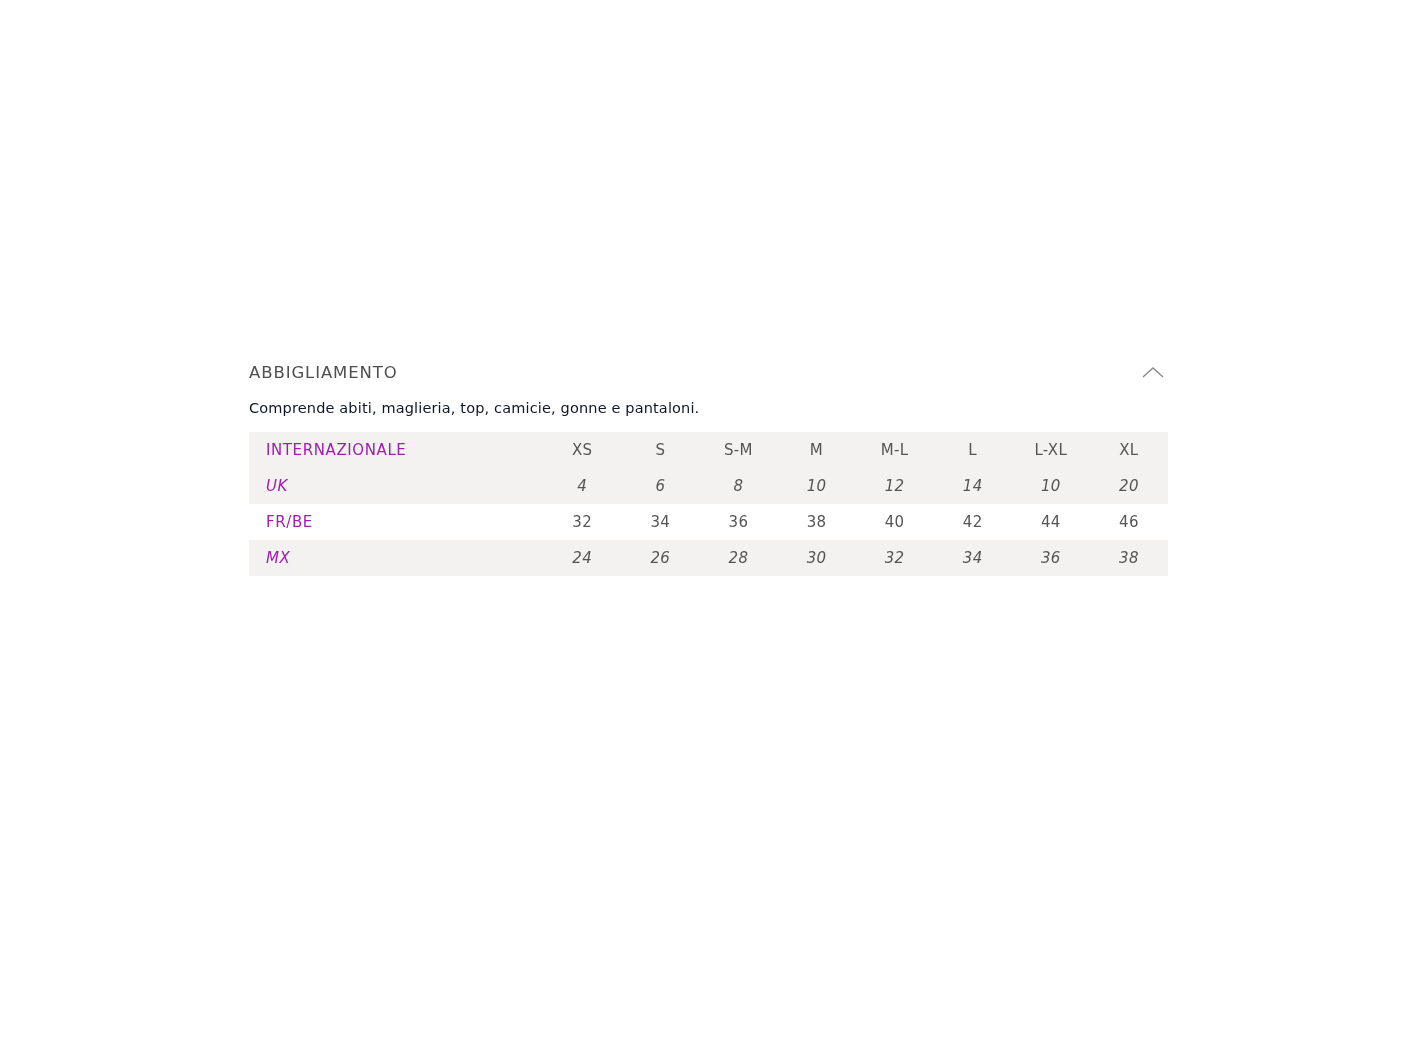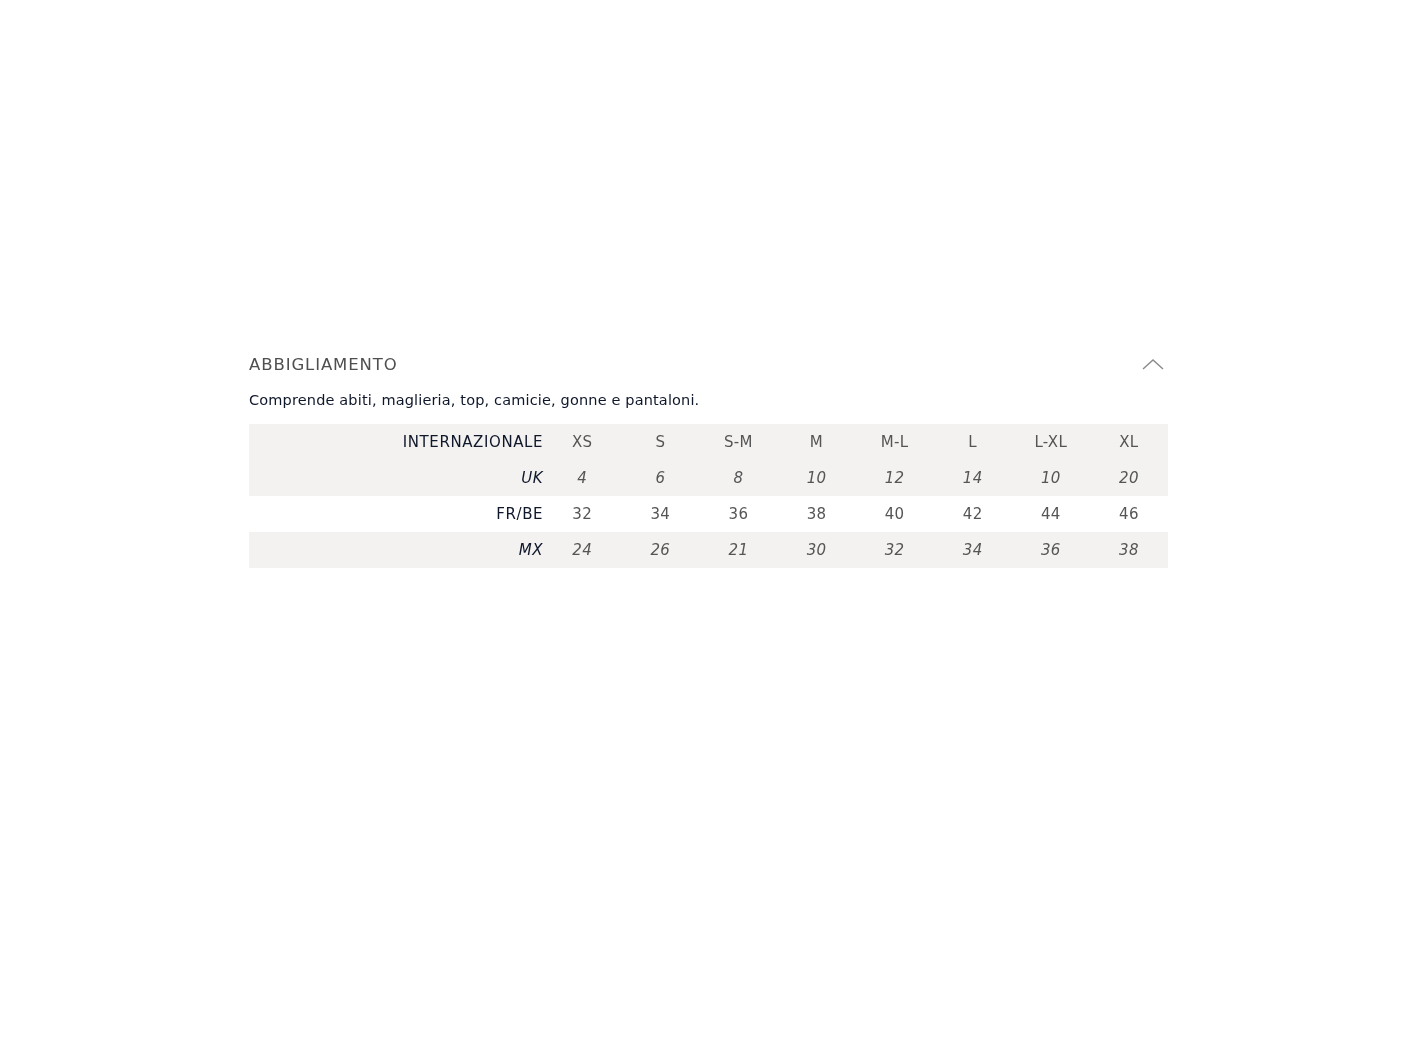--- a/index.html
+++ b/index.html
@@ -12,21 +12,21 @@
     height: 1050px;
     font-family: "DejaVu Sans", "Liberation Sans", sans-serif;
     color: #4a4a4a;
     position: relative;
     overflow: hidden;
   }
 
   .panel {
     position: absolute;
     left: 249px;
-    top: 344px;
+    top: 352px;
     width: 919px;
   }
 
   .section-header {
     display: flex;
     align-items: center;
     justify-content: space-between;
     height: 40px;
   }
 
@@ -68,23 +68,23 @@
     text-align: center;
     font-size: 15px;
     color: #555555;
     height: 36px;
     padding: 0;
     letter-spacing: 0.3px;
   }
 
   table.size-table th.row-label,
   table.size-table td.row-label {
-    text-align: right;
+    text-align: left;
     padding-left: 17px;
-    color: #0f172a;
+    color: #a21caf;
     letter-spacing: 0.6px;
   }
 
   
   col.c-label { width: 290px; }
   col.c-size  { width: 77px; }
 
   tr.zebra { background: #f3f2f0; font-style: italic; }
   tr.plain { background: #ffffff; }
 
@@ -161,21 +161,21 @@
         <td class="num">38</td>
         <td class="num">40</td>
         <td class="num">42</td>
         <td class="num">44</td>
         <td class="num">46</td>
       </tr>
       <tr class="zebra">
         <td class="row-label">MX</td>
         <td class="num">24</td>
         <td class="num">26</td>
-        <td class="num">21</td>
+        <td class="num">28</td>
         <td class="num">30</td>
         <td class="num">32</td>
         <td class="num">34</td>
         <td class="num">36</td>
         <td class="num">38</td>
       </tr>
     </tbody>
   </table>
 </div>
 

